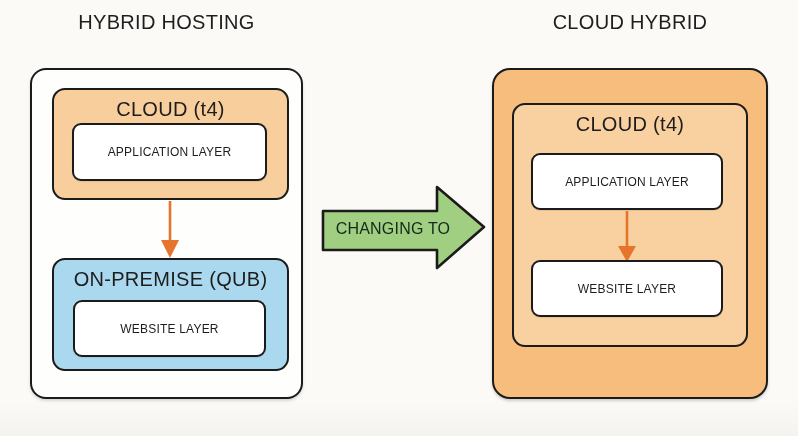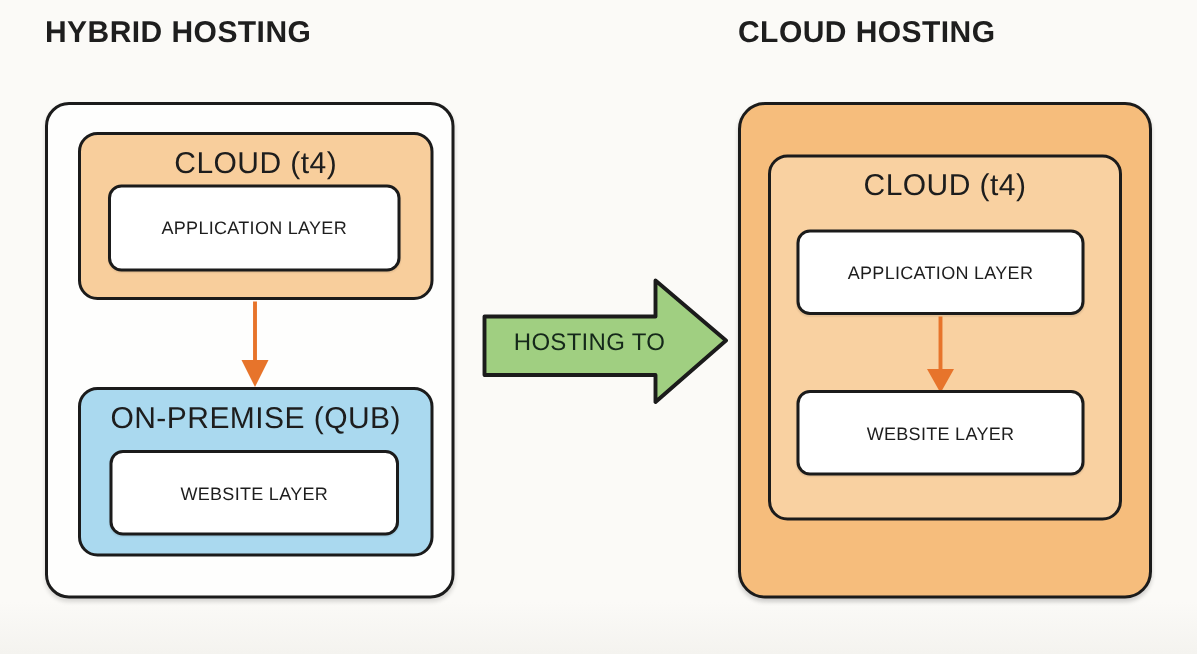--- a/index.html
+++ b/index.html
@@ -4,22 +4,22 @@
 <style>
   * { margin:0; padding:0; box-sizing:border-box; }
   html,body { background:#eee; }
   body { font-family:"Liberation Sans","DejaVu Sans",sans-serif; }
   .canvas {
     position:relative; width:798px; height:436px; overflow:hidden;
     background:linear-gradient(#fbfaf7 92%, #f4f3ef);
     color:#1d1d1d;
   }
   .panel-title {
-    position:absolute; top:11px; 
-    font-size:20px; font-weight:700; letter-spacing:.3px; color:#1e1e1e;
+    position:absolute; top:11px; text-align:center;
+    font-size:20px; font-weight:400; letter-spacing:.3px; color:#1e1e1e;
   }
   .panel-title.left  { left:30px;  width:273px; }
   .panel-title.right { left:492px; width:276px; }
 
   .box { position:absolute; border:2.5px solid #1b1b1b; }
 
   .outer-white {
     left:30px; top:68px; width:273px; height:331px;
     background:#fefefd; border-radius:16px;
     box-shadow:0 2px 3px rgba(0,0,0,.14);
@@ -58,21 +58,21 @@
     font-size:16px; font-weight:500; letter-spacing:.2px; color:#15281a;
   }
   svg { display:block; }
 </style>
 </head>
 <body>
 
 <div class="canvas">
 
   <div class="panel-title left">HYBRID HOSTING</div>
-  <div class="panel-title right">CLOUD HOSTING</div>
+  <div class="panel-title right">CLOUD HYBRID</div>
 
   <div class="box outer-white">
 
     <div class="group cloud-group-left" style="background: rgb(248, 206, 156);">
       <span class="group-label">CLOUD (t4)</span>
       <div class="layer-box app-box-left" style="background: rgb(255, 255, 255);">
         <span>APPLICATION LAYER</span>
       </div>
     </div>
 
@@ -86,21 +86,21 @@
       <div class="layer-box web-box-left" style="background: rgb(255, 255, 255);">
         <span>WEBSITE LAYER</span>
       </div>
     </div>
 
   </div>
 
   <svg class="transition-arrow-svg" width="166" height="88" viewBox="0 0 166 88">
     <polygon points="2,27 116,27 116,3 163,43 116,84 116,66 2,66" stroke-width="2.6" stroke-linejoin="round" stroke="#1b1b1b" fill="#a0cf81"></polygon>
   </svg>
-  <div class="transition-label">HOSTING TO</div>
+  <div class="transition-label">CHANGING TO</div>
 
   <div class="box outer-orange" style="background: rgb(246, 189, 124);">
 
     <div class="group cloud-group-right" style="background: rgb(249, 209, 161);">
       <span class="group-label">CLOUD (t4)</span>
 
       <div class="layer-box app-box-right" style="background: rgb(255, 255, 255);">
         <span>APPLICATION LAYER</span>
       </div>
 

